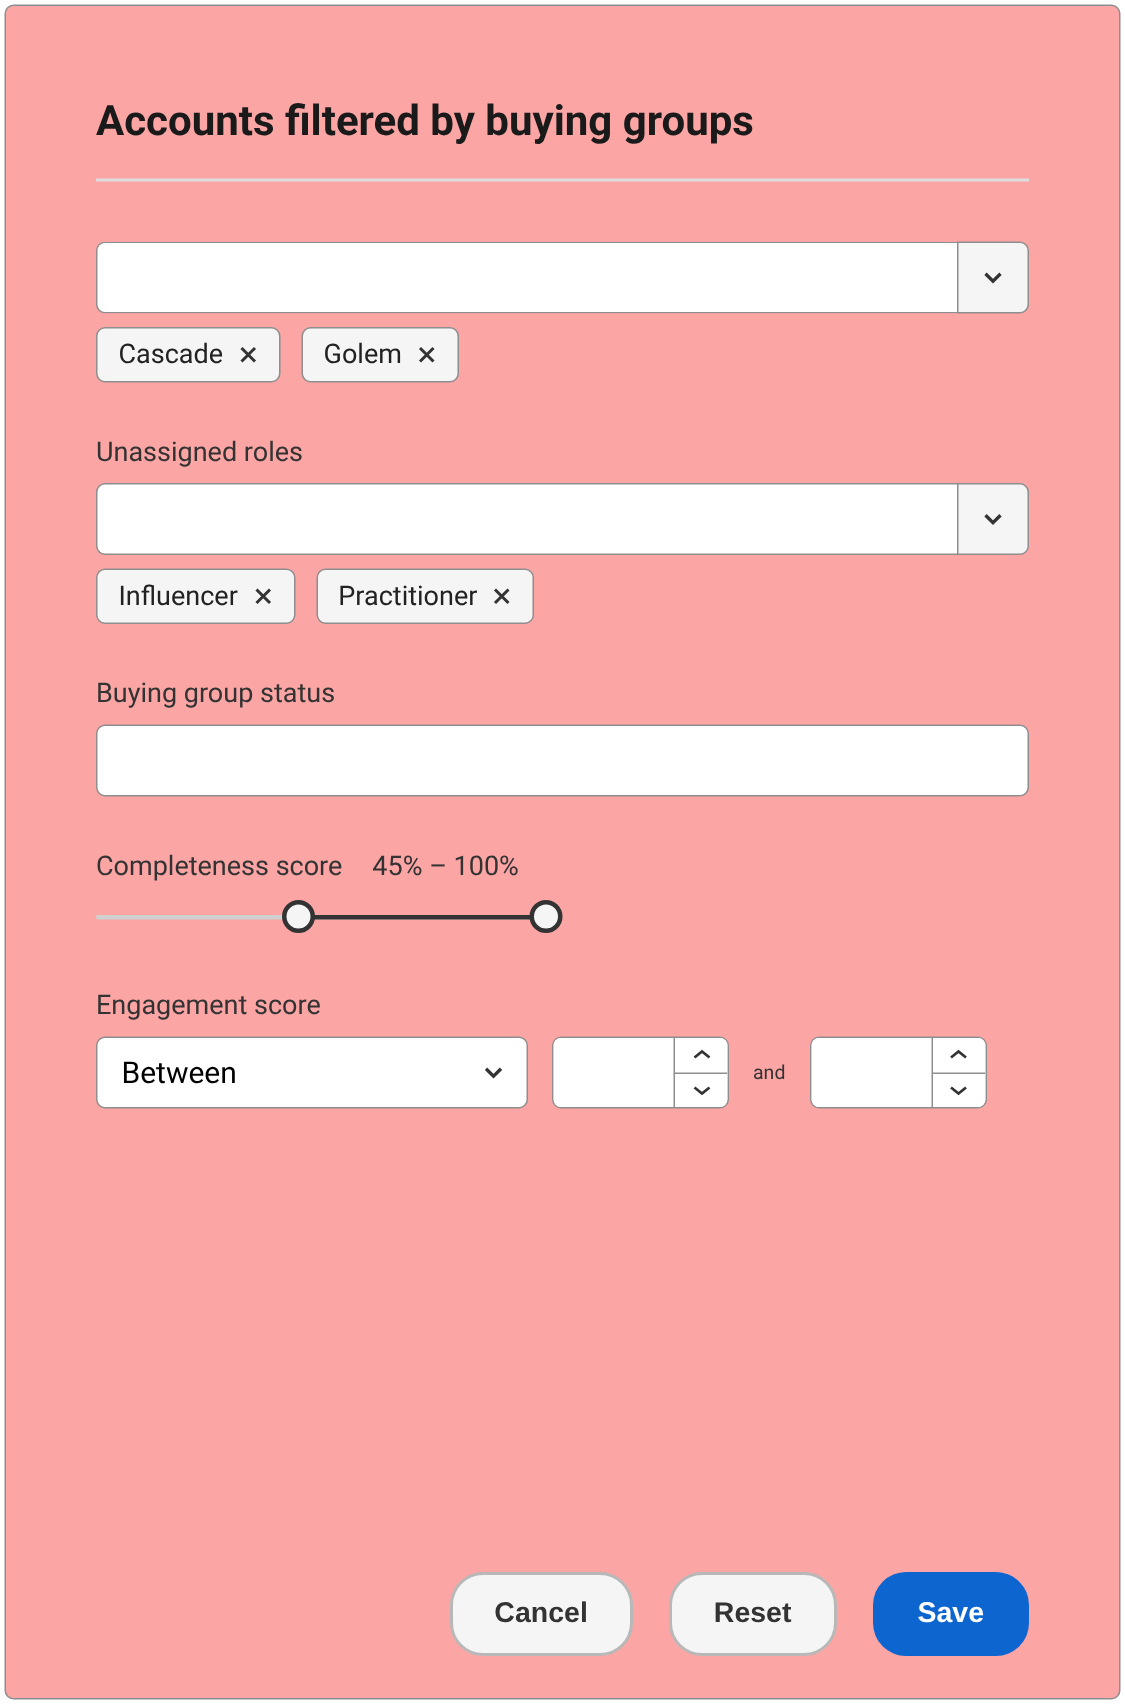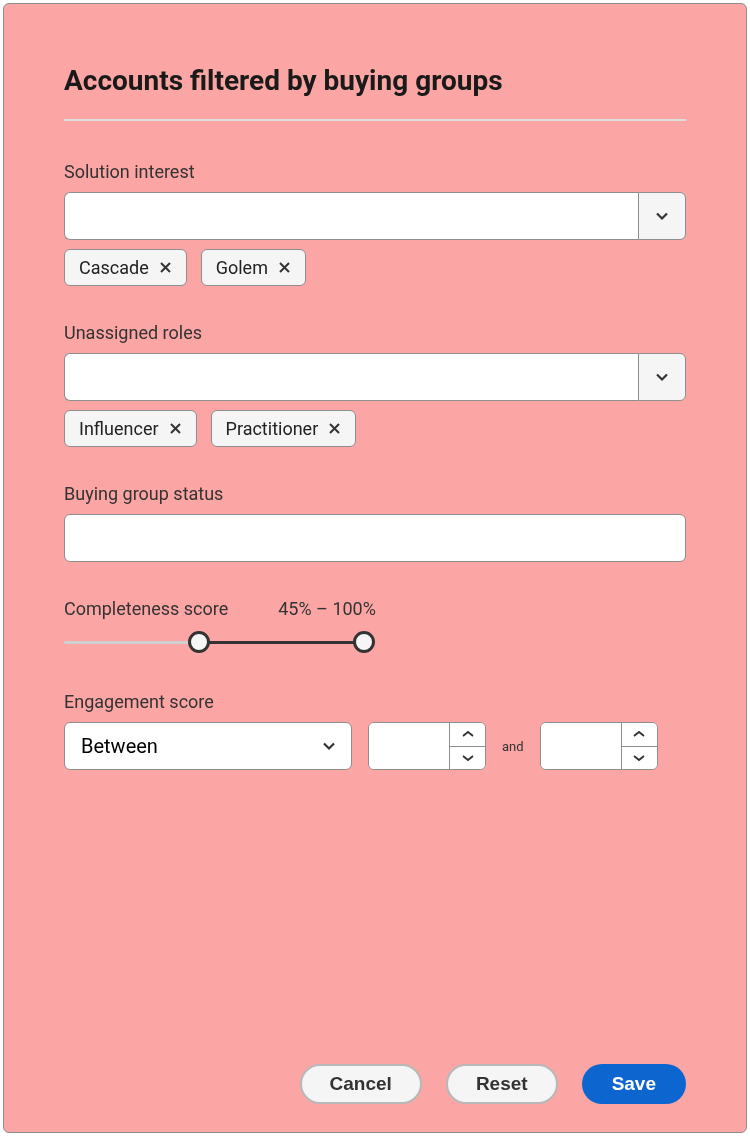--- a/index.html
+++ b/index.html
@@ -82,21 +82,21 @@
     padding: 7px 14px;
     font-size: 18px;
     color: #222;
   }
   .chip-x {
     font-weight: 300;
     cursor: pointer;
     display: inline-flex;
     align-items: center;
   }
-  .slider-header { display: flex; align-items: baseline; gap: 50px; margin-bottom: 12px; }
+  .slider-header { display: flex; align-items: baseline; gap: 20px; margin-bottom: 12px; }
   .slider-value { font-size: 18px; color: #333; }
   .slider-track {
     position: relative;
     height: 24px;
     width: 300px;
   }
   .track-bg {
     position: absolute; left: 0; right: 0; top: 10px;
     height: 3px; background: #d0d0d0; border-radius: 2px;
   }
@@ -162,21 +162,21 @@
   .stepper-btn:first-child { border-bottom: 1px solid #8e8e8e; }
   .and-text { font-size: 13px; color: #333; }
   .footer {
     margin-top: auto;
     display: flex;
     gap: 24px;
     justify-content: flex-end;
     padding-top: 40px;
   }
   .btn {
-    height: 40px;
+    height: 56px;
     padding: 0 28px;
     border-radius: 22px;
     font-size: 19px;
     font-weight: 600;
     cursor: pointer;
     display: inline-flex;
     align-items: center;
     justify-content: center;
     border: 2px solid transparent;
   }
@@ -193,21 +193,20 @@
 </style>
 </head>
 <body>
 
 <div class="panel">
 
   <h1 class="title">Accounts filtered by buying groups</h1>
   <hr class="divider">
 
   <div class="field">
-    <label class="field-label">Solution interest</label>
     <div class="dropdown">
       <input class="dropdown-input" value="" style="">
       <div class="dropdown-btn">
         <span>
           <svg width="16" height="16" viewBox="0 0 16 16">
               <path d="M3 5.5l5 5 5-5" fill="none" stroke="#333" stroke-width="2.2"></path>
             </svg>
         </span>
       </div>
     </div>

